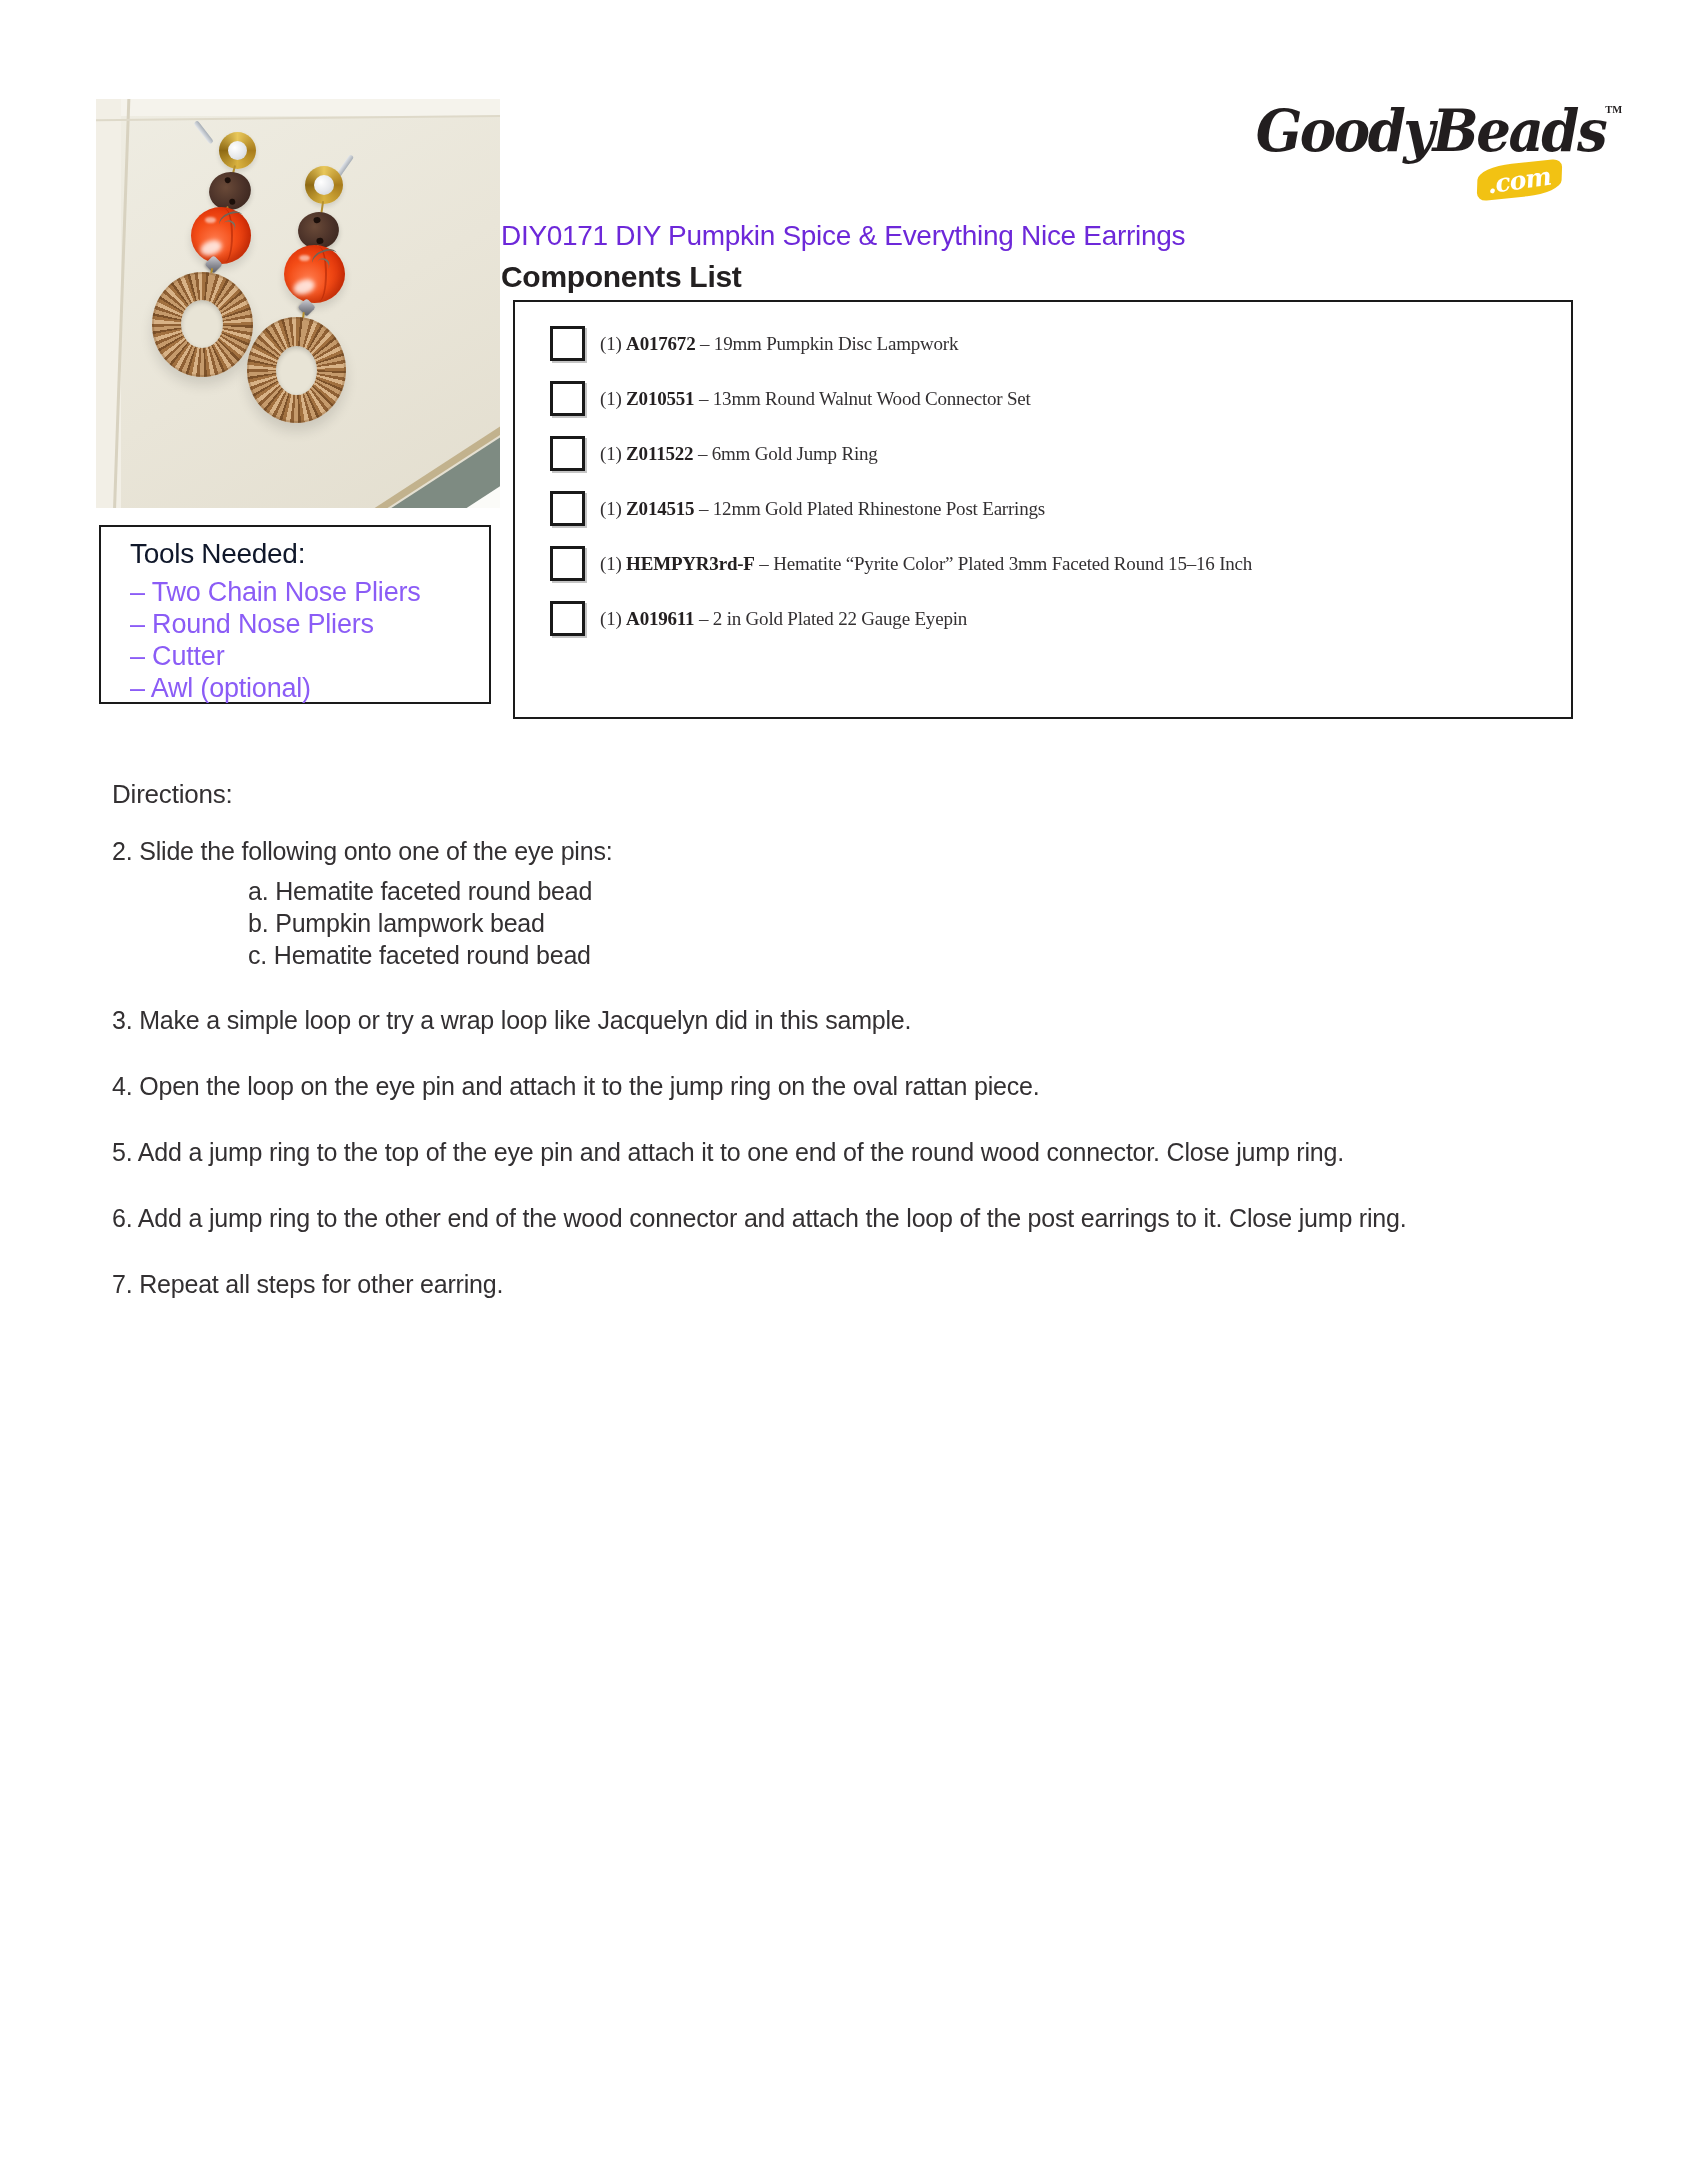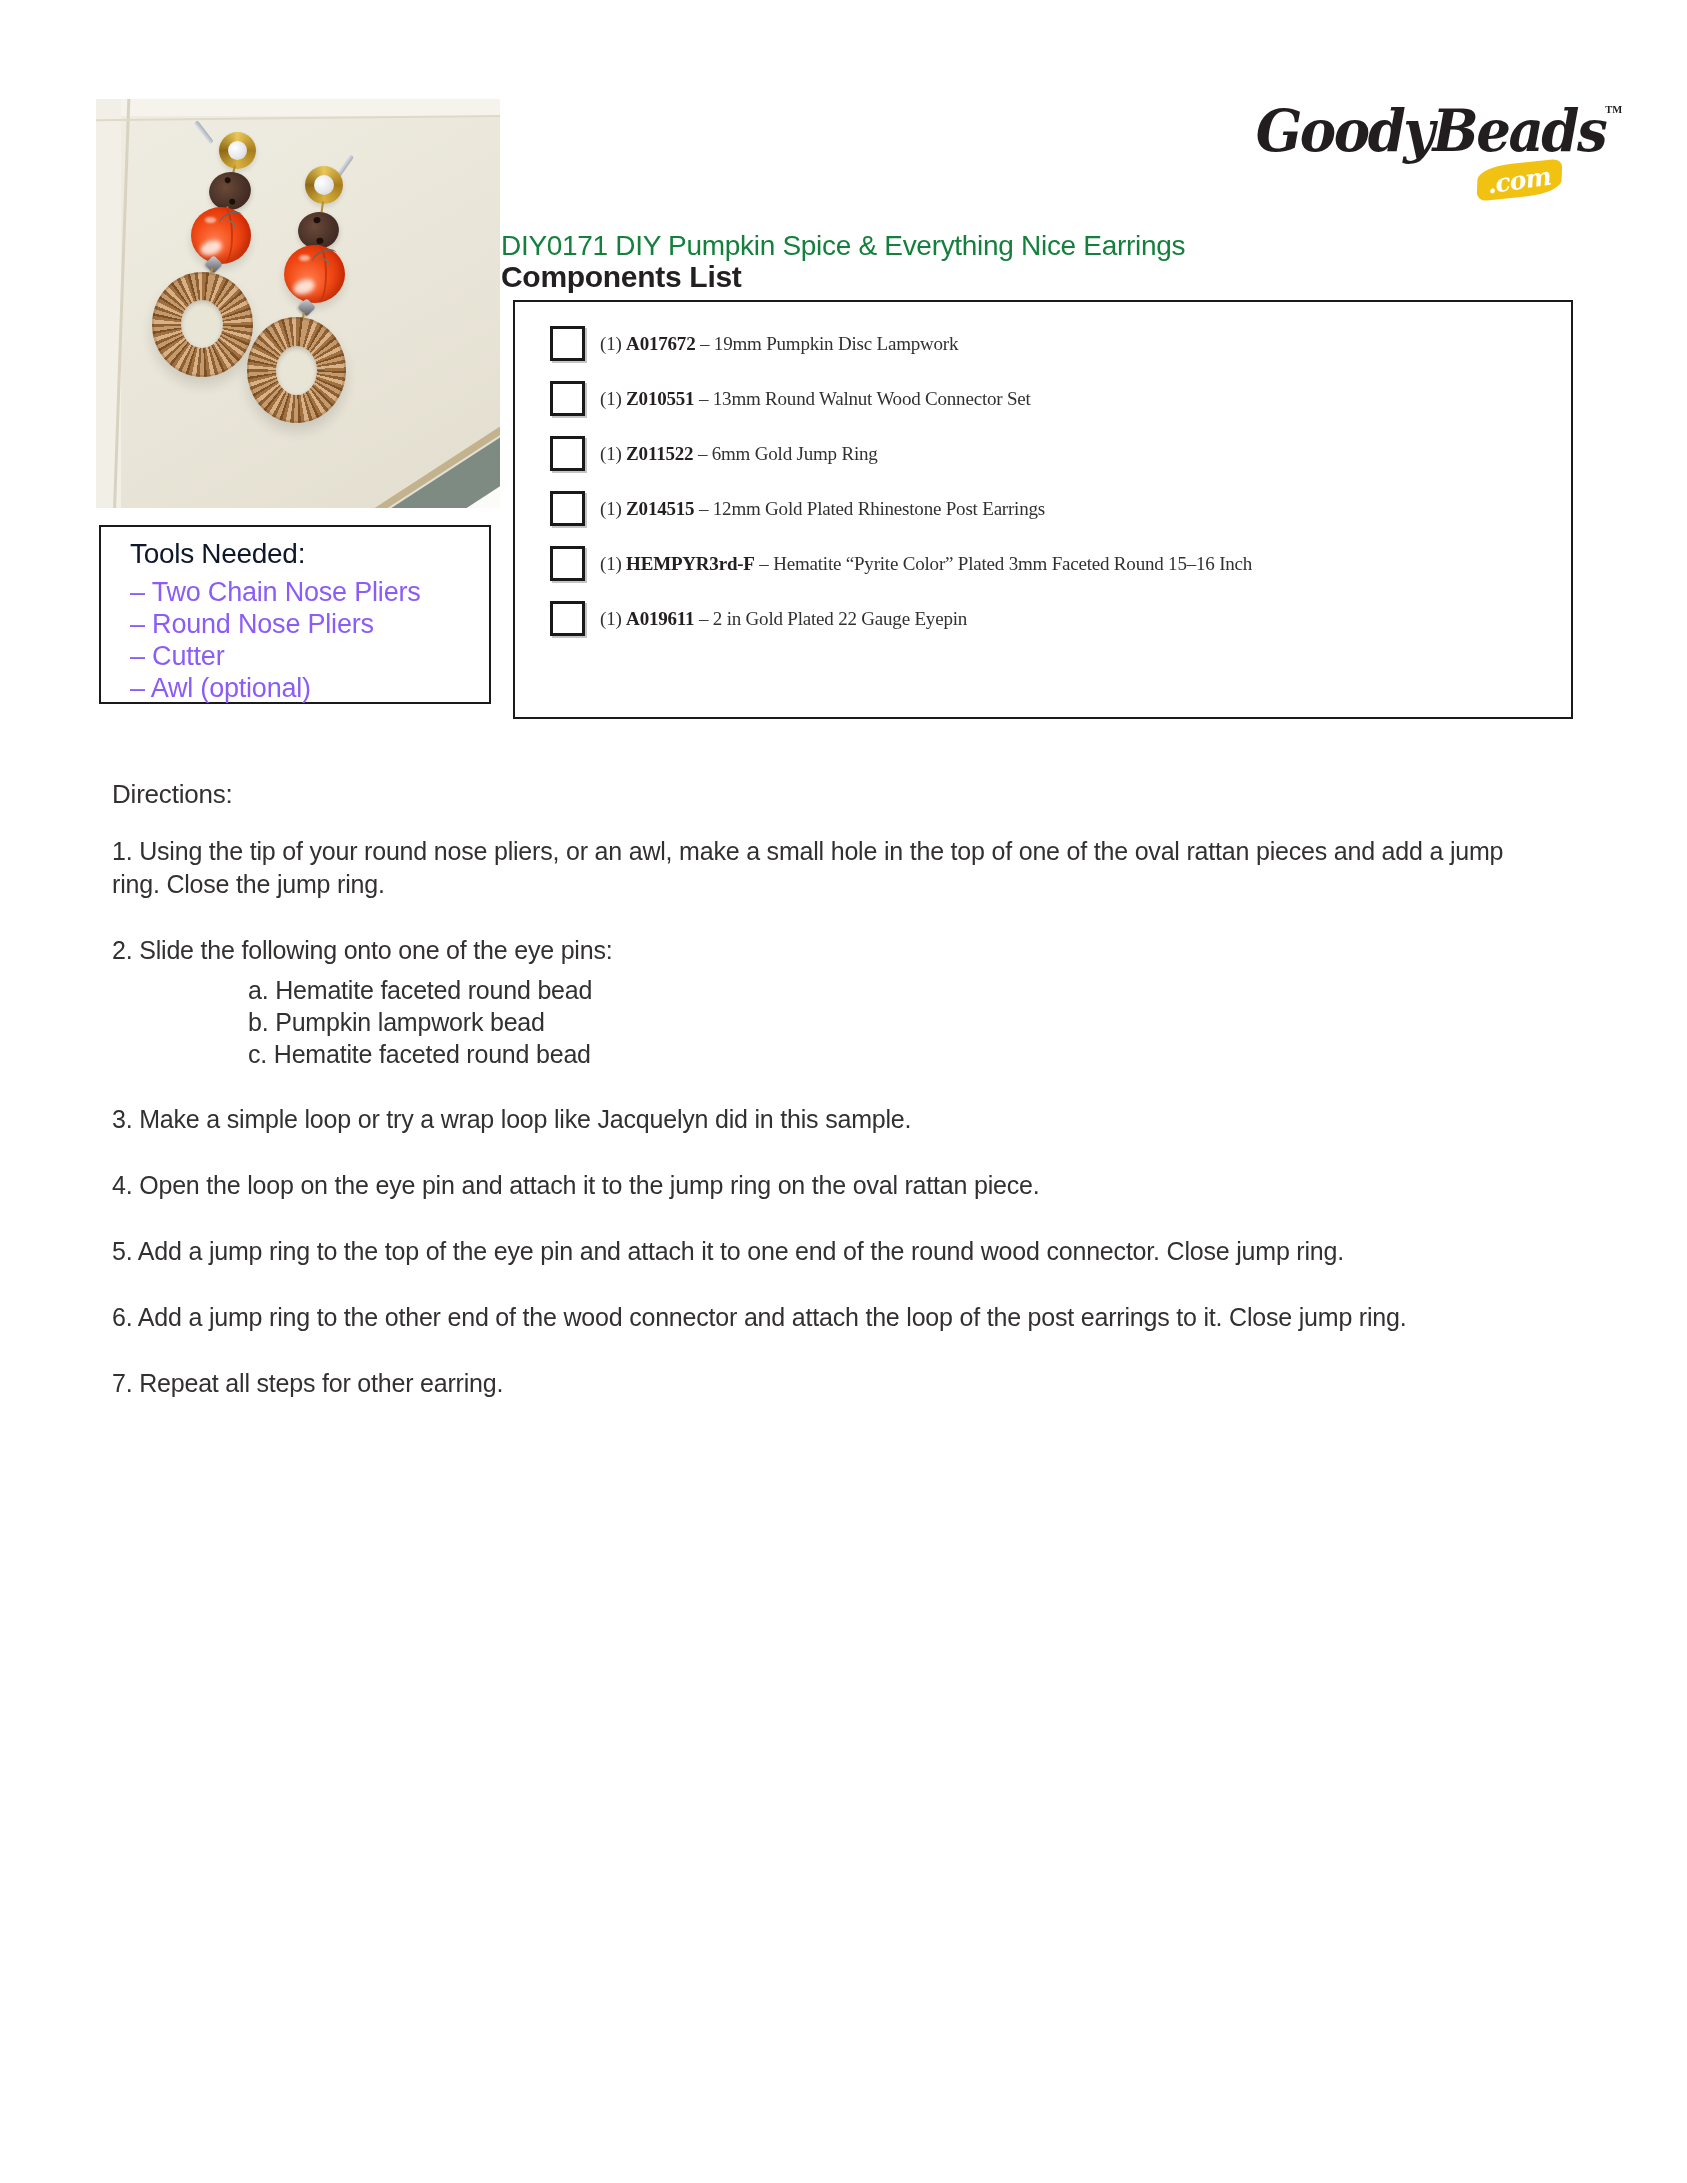--- a/index.html
+++ b/index.html
@@ -50,21 +50,21 @@
   .logo-script { font-family:"DejaVu Serif","Liberation Serif",serif; font-style:italic; font-weight:700;
                  font-size:58px; letter-spacing:-2.6px; color:#221e1f; display:inline-block; transform:scaleX(.94); white-space:nowrap; }
   .logo-tm { font-family:Liberation Serif, serif; font-style:normal; font-weight:700; font-size:11.2px; color:#221e1f; vertical-align:38px; letter-spacing:0; }
   .logo-flag { position:absolute; left:233px; top:66px; width:85px; height:34px; background:#f2c213;
                transform:rotate(-6deg) skewX(-8deg); border-radius:40% 12% 40% 12% / 36% 26% 36% 26%;
                display:flex; align-items:center; justify-content:center; }
   .logo-domain { font-family:"DejaVu Serif","Liberation Serif",serif; font-style:italic; font-weight:700;
                  font-size:25px; color:#ffffff; transform:skewX(8deg) rotate(-2deg); letter-spacing:-0.7px; }
 
   
-  .title    { position:absolute; left:501px; top:230px; font-size:28px; color:#15803d; letter-spacing:-0.3px; }
+  .title    { position:absolute; left:501px; top:220px; font-size:28px; color:#6d28d9; letter-spacing:-0.3px; }
   .subtitle { position:absolute; left:501px; top:260px; font-size:30px; font-weight:700; color:#232021; letter-spacing:-0.3px; }
 
   
   .components-box { position:absolute; left:513px; top:300px; width:1060px; height:419px;
                     border:2.6px solid #1a1a1a; background:#ffffff; padding:24px 0 0 35px; }
   .comp-row { display:flex; align-items:center; height:35px; margin-bottom:20px; }
   .checkbox { width:35px; height:35px; border:3.3px solid #191919; background:#ffffff; flex:0 0 auto;
               box-shadow:2px 2px 0 rgba(25,25,25,.25); }
   .comp-text { font-size:19px; color:#333032; margin-left:15px; white-space:nowrap; letter-spacing:-0.2px;font-family:Liberation Serif, serif; }
   .comp-text .code { font-weight:700; color:#242021; }
@@ -184,21 +184,20 @@
         <div class="tool-item">– Two Chain Nose Pliers</div>
         <div class="tool-item">– Round Nose Pliers</div>
         <div class="tool-item">– Cutter</div>
         <div class="tool-item">– Awl (optional)</div>
       </div>
   </div>
 
   <div class="directions">
     <div class="directions-heading">Directions:</div>
     <div id="directions-steps">
-        <div class="step"><span class="step-text">1. Using the tip of your round nose pliers, or an awl, make a small hole in the top of one of the oval rattan pieces and add a jump ring. Close the jump ring.</span></div>
         <div class="step"><span class="step-text">2. Slide the following onto one of the eye pins:</span><div class="substeps">
             <div class="substep">a. Hematite faceted round bead</div>
             <div class="substep">b. Pumpkin lampwork bead</div>
             <div class="substep">c. Hematite faceted round bead</div>
           </div></div>
         <div class="step"><span class="step-text">3. Make a simple loop or try a wrap loop like Jacquelyn did in this sample.</span></div>
         <div class="step"><span class="step-text">4. Open the loop on the eye pin and attach it to the jump ring on the oval rattan piece.</span></div>
         <div class="step"><span class="step-text">5. Add a jump ring to the top of the eye pin and attach it to one end of the round wood connector. Close jump ring.</span></div>
         <div class="step"><span class="step-text">6. Add a jump ring to the other end of the wood connector and attach the loop of the post earrings to it. Close jump ring.</span></div>
         <div class="step"><span class="step-text">7. Repeat all steps for other earring.</span></div>

